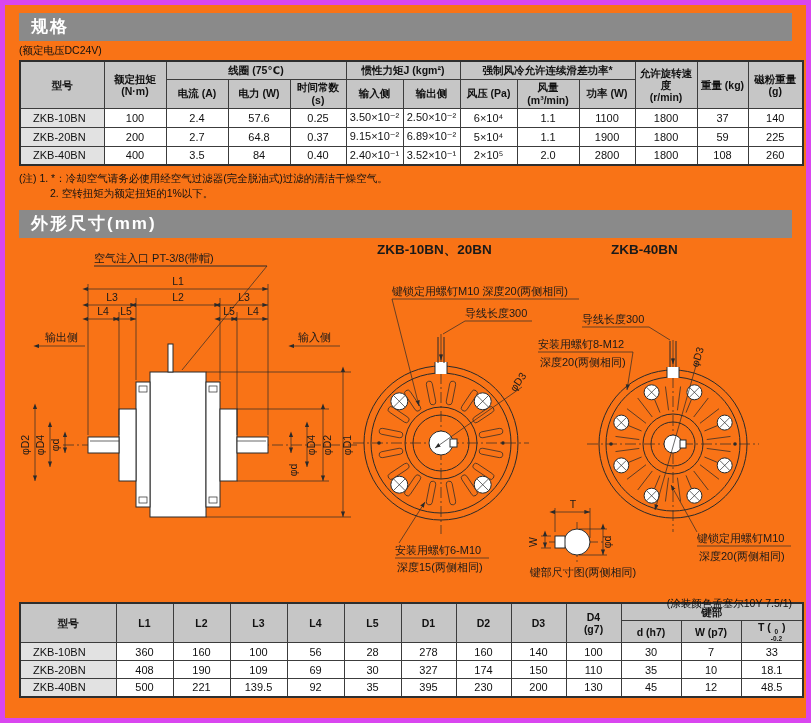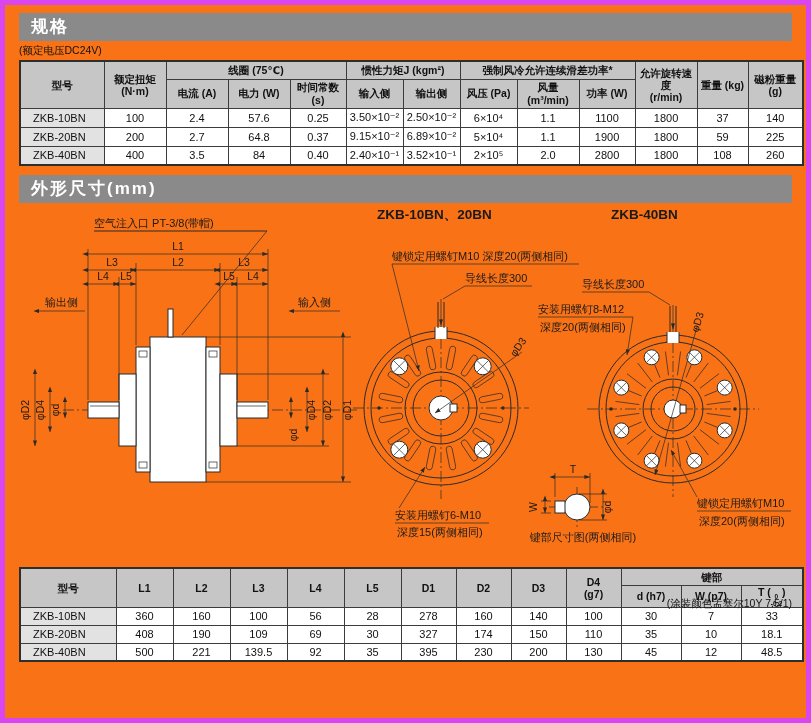--- a/index.html
+++ b/index.html
@@ -131,20 +131,24 @@
           <td>2×10⁵</td>
           <td>2.0</td>
           <td>2800</td>
           <td>1800</td>
           <td>108</td>
           <td>260</td>
         </tr>
       </tbody>
     </table>
 
+    <div class="notes">
+      <div class="n1">(注)  1. *：冷却空气请务必使用经空气过滤器(完全脱油式)过滤的清洁干燥空气。</div>
+      <div class="n2">2. 空转扭矩为额定扭矩的1%以下。</div>
+    </div>
 
     <div class="bar bar2">外形尺寸(mm)</div>
 
     <svg class="drawing" width="783" height="356" viewBox="0 0 783 356">
       <defs>
         <marker id="mE" markerWidth="9" markerHeight="7" refX="8" refY="3" orient="auto">
             <path d="M0,0L8,3L0,6Z" fill="#2a2a2a"></path>
           </marker>
         <marker id="mS" markerWidth="9" markerHeight="7" refX="0" refY="3" orient="auto-start-reverse">
             <path d="M0,0L8,3L0,6Z" fill="#2a2a2a"></path>

